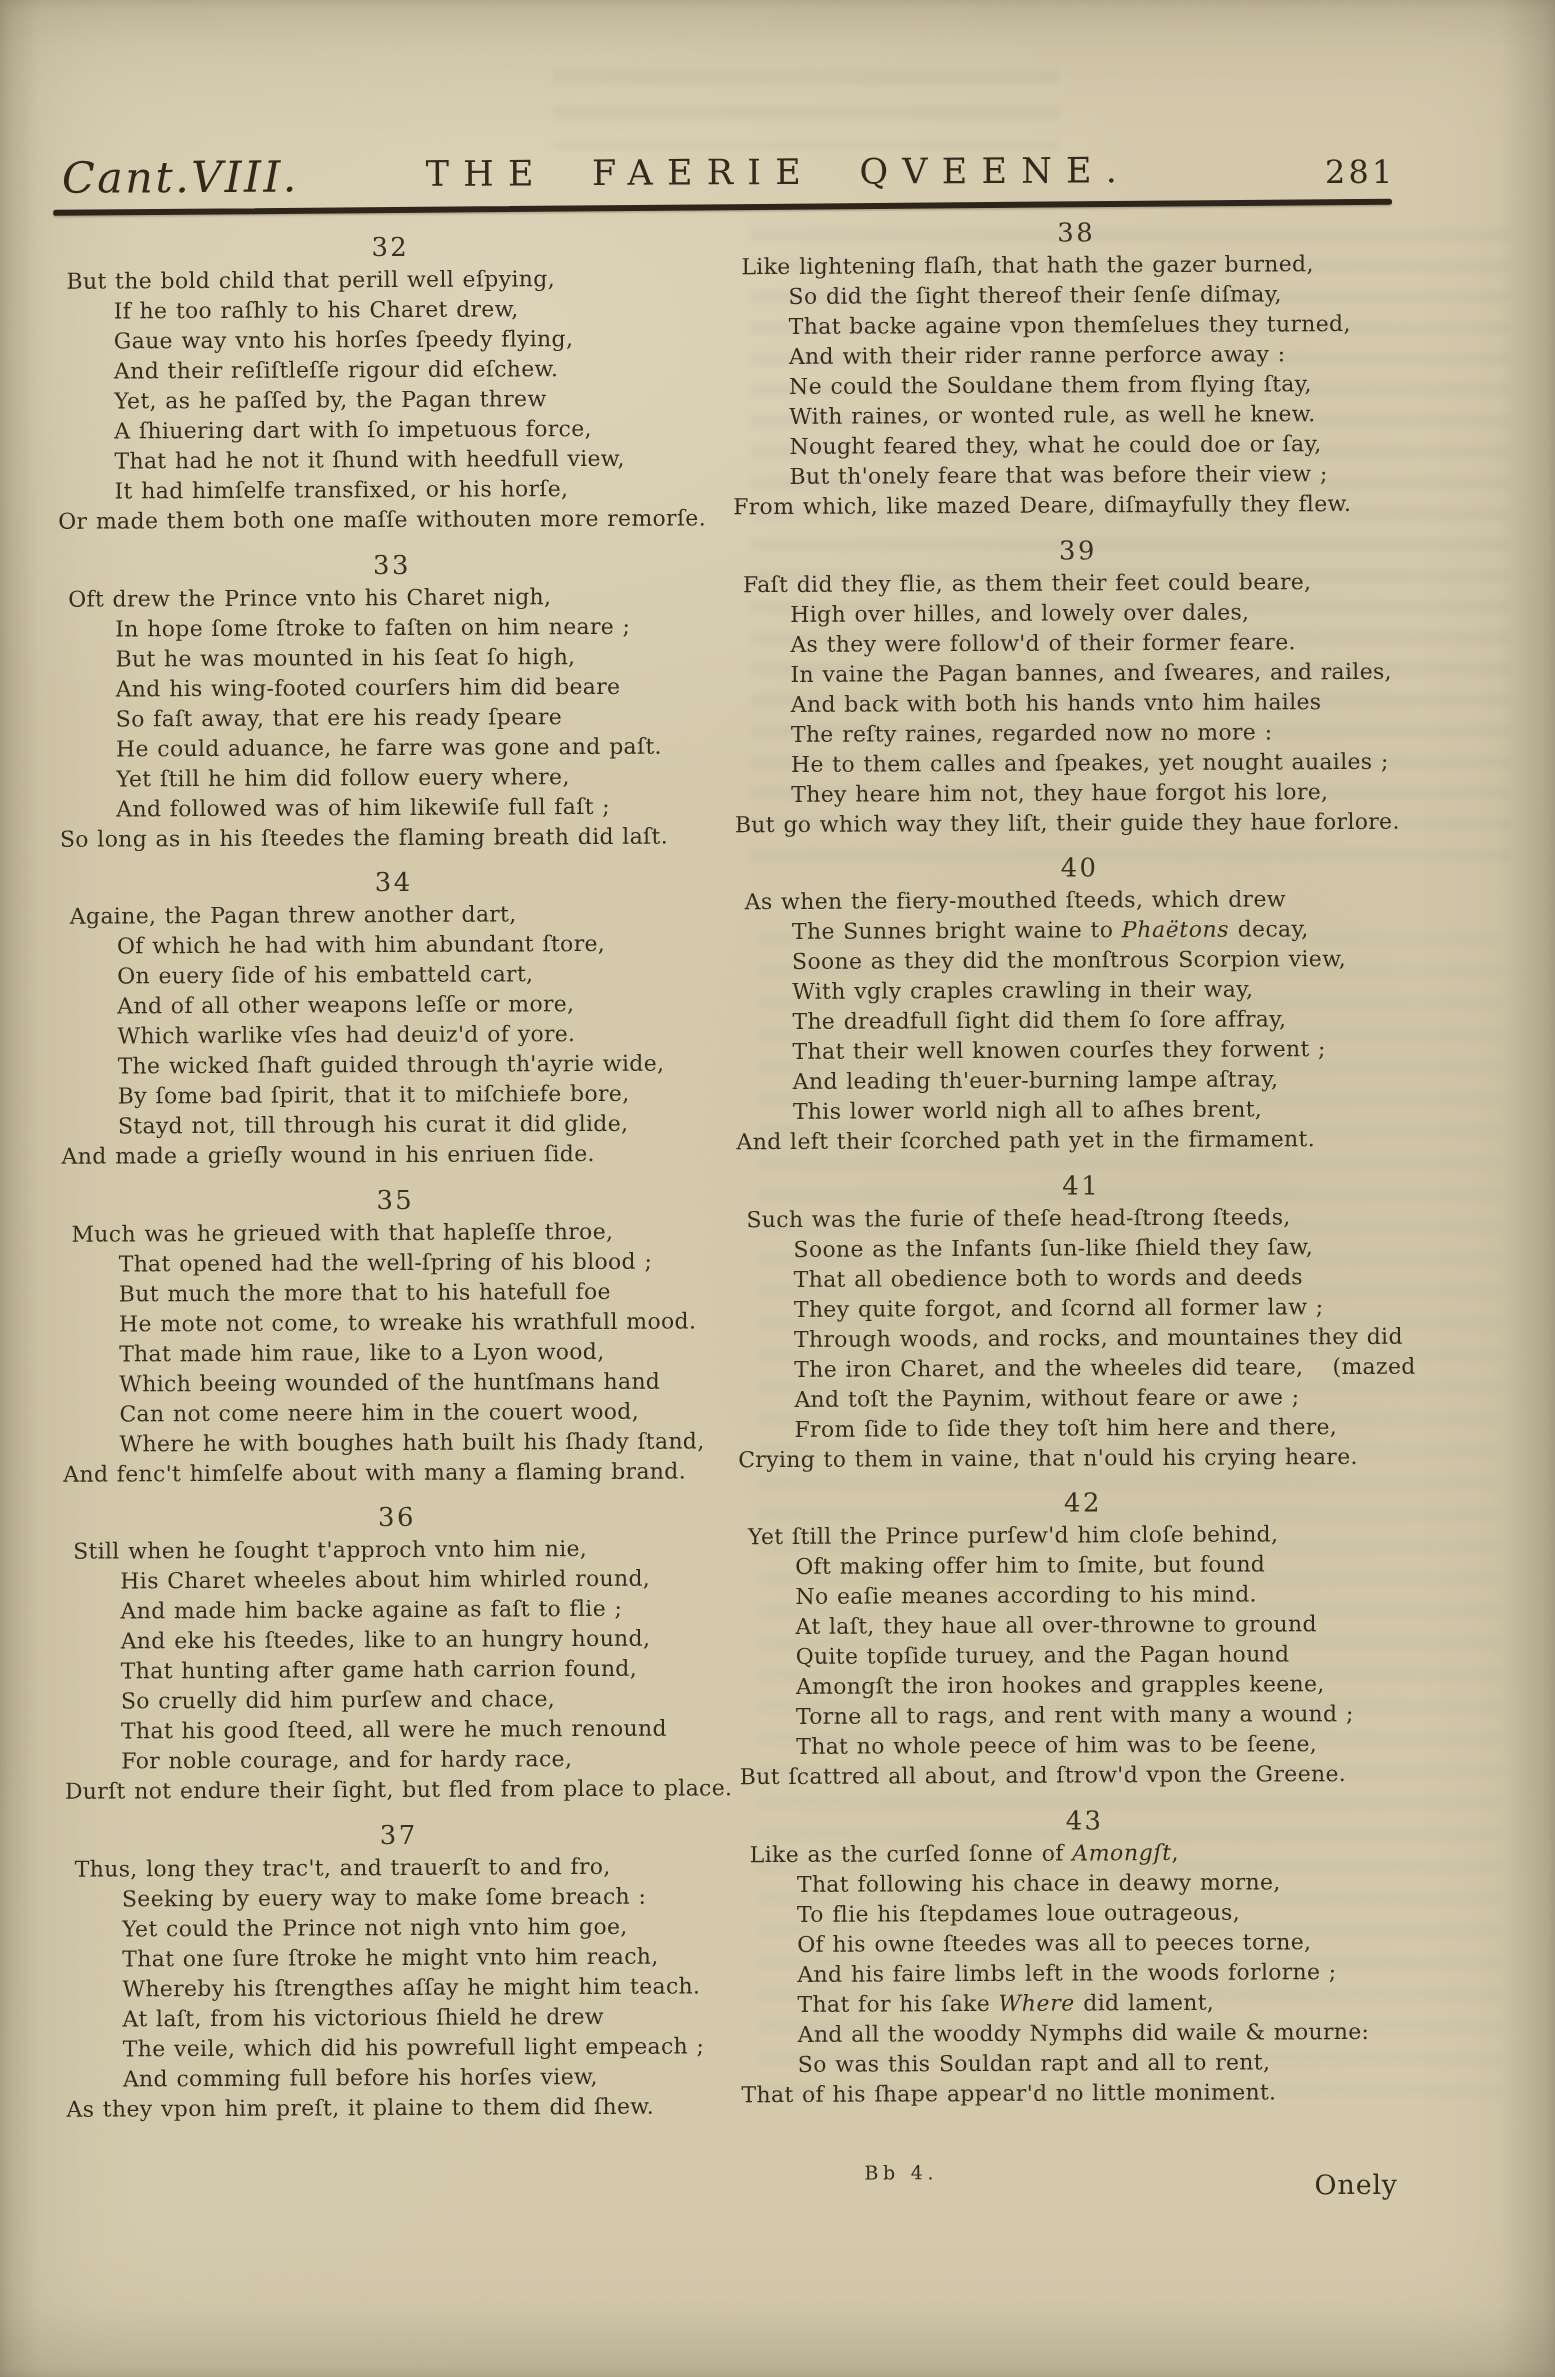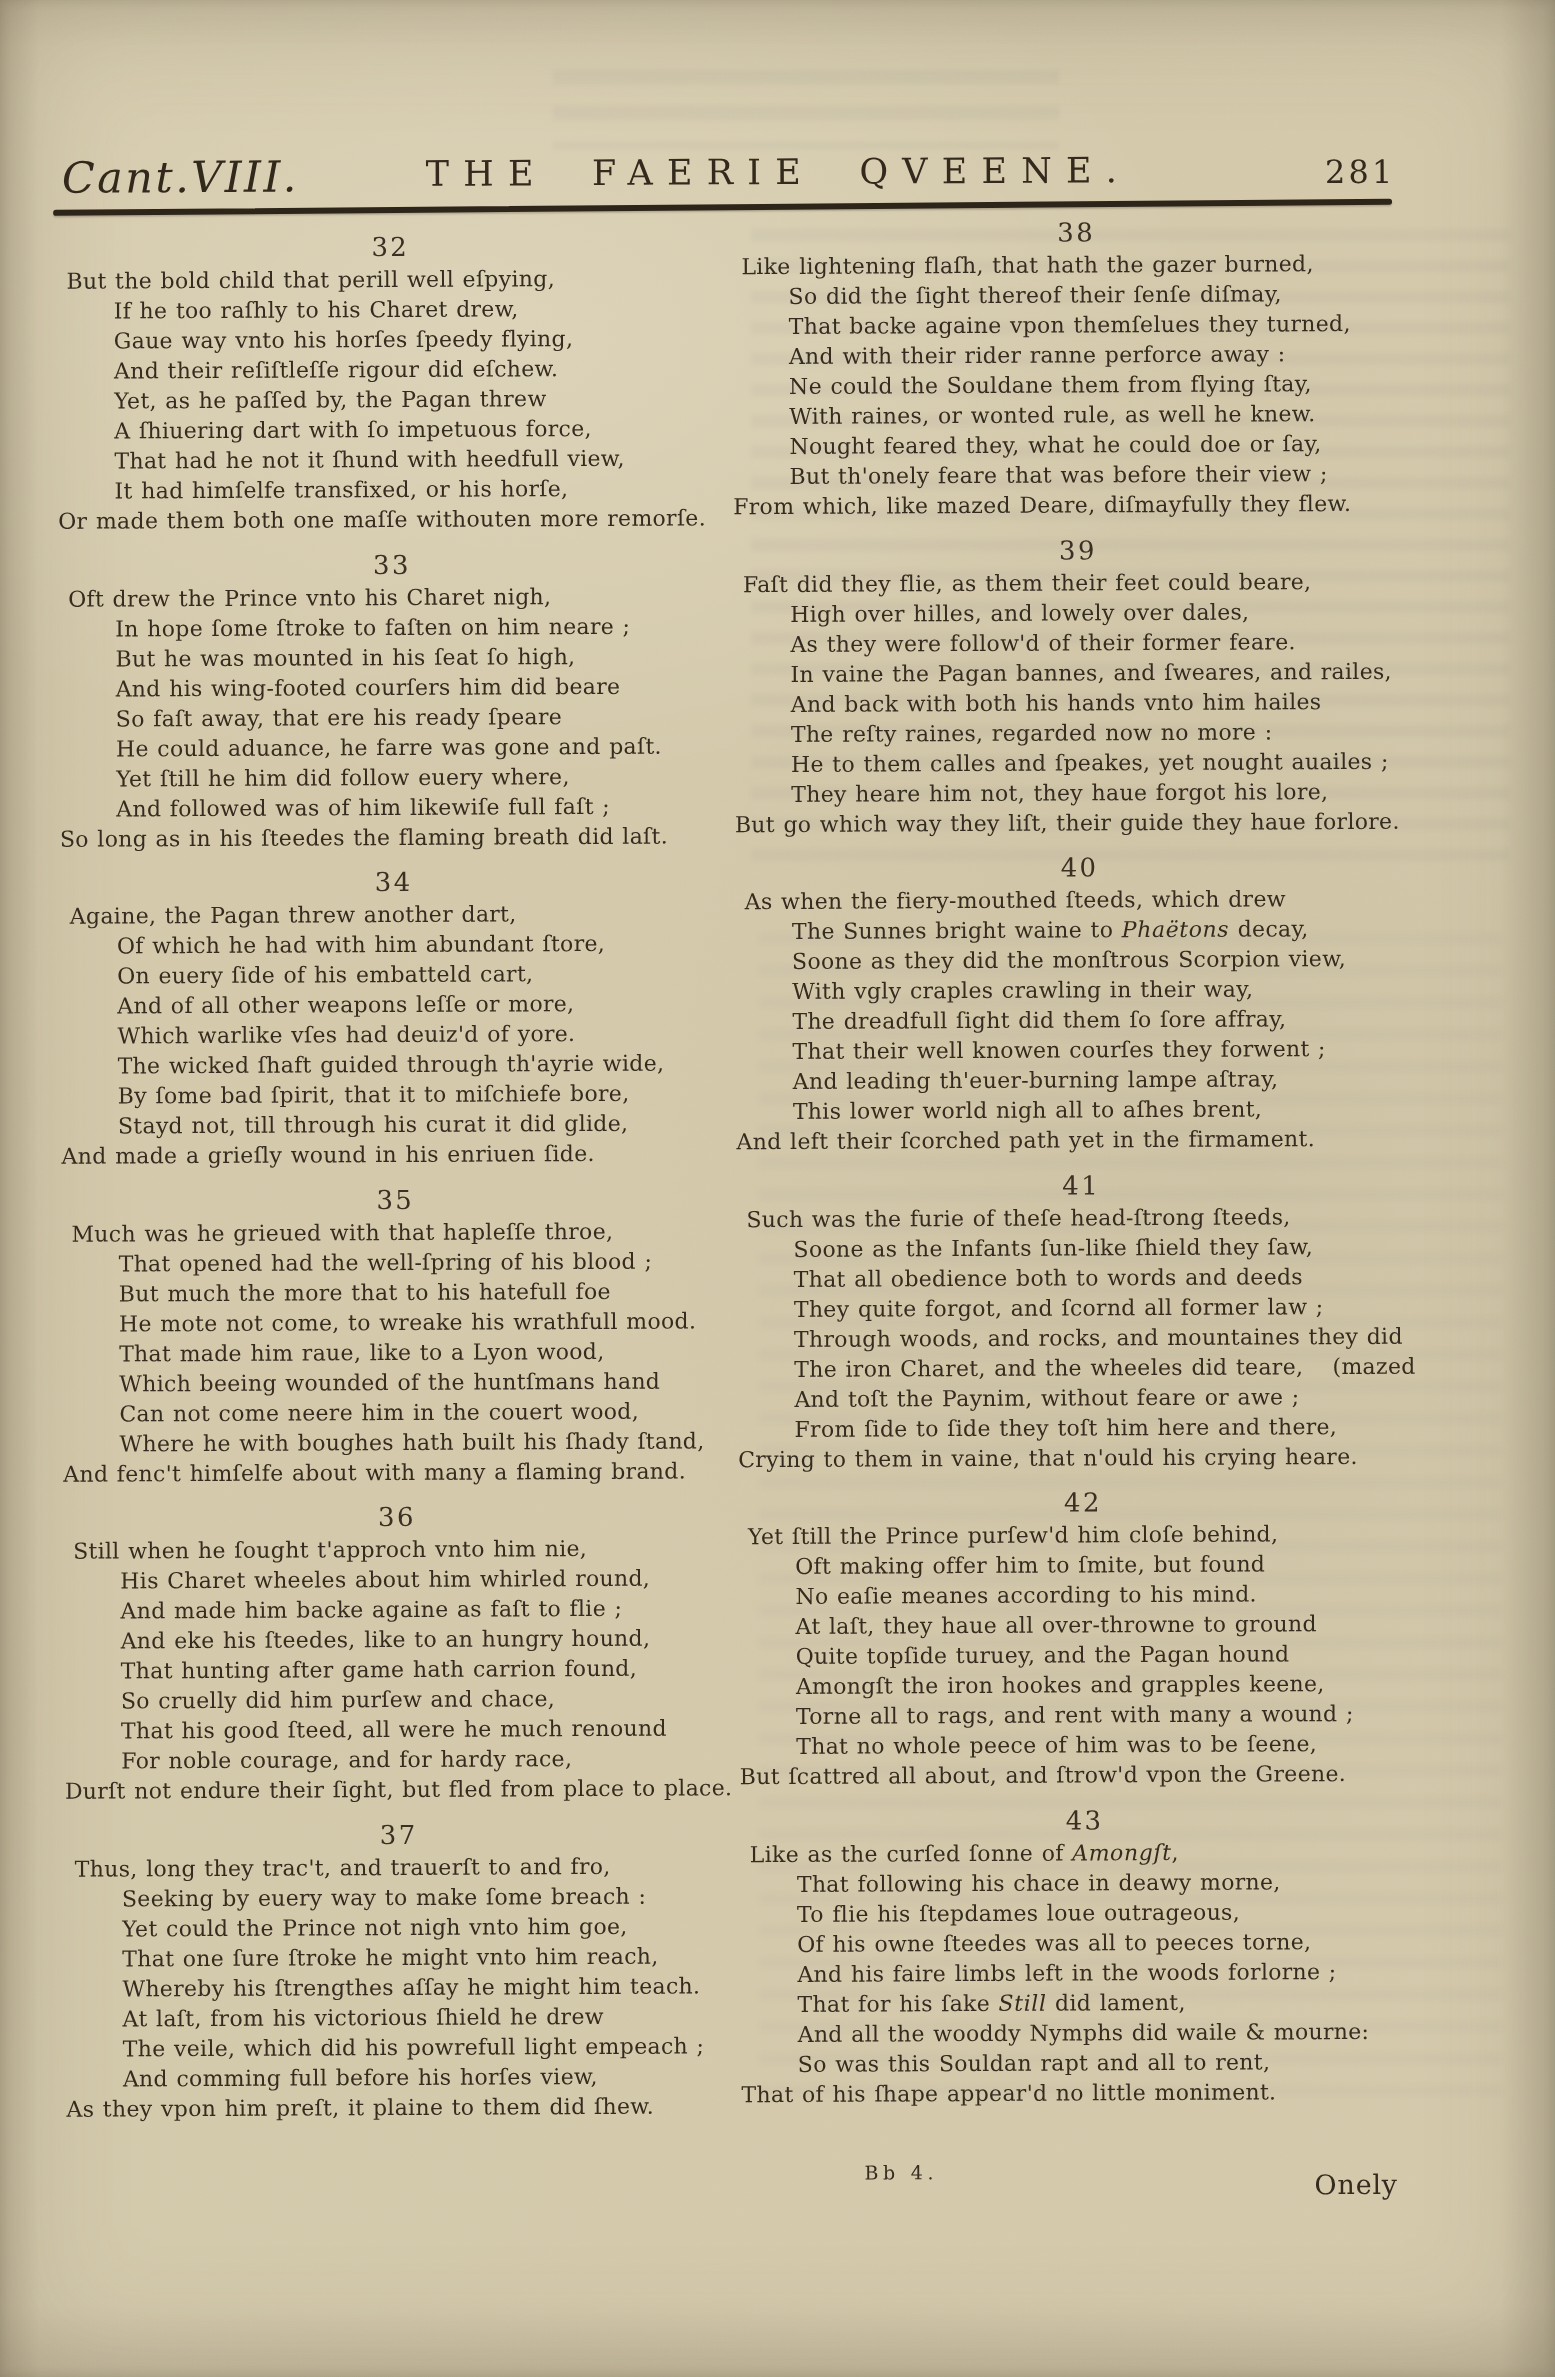--- a/index.html
+++ b/index.html
@@ -421,21 +421,21 @@
           <div class="line ind">
             <span class="lt">To flie his ſtepdames loue outrageous,</span>
           </div>
           <div class="line ind">
             <span class="lt">Of his owne ſteedes was all to peeces torne,</span>
           </div>
           <div class="line ind">
             <span class="lt">And his faire limbs left in the woods forlorne ;</span>
           </div>
           <div class="line ind">
-            <span class="lt">That for his ſake <i>Still</i> did lament,</span>
+            <span class="lt">That for his ſake <i>Where</i> did lament,</span>
           </div>
           <div class="line ind">
             <span class="lt">And all the wooddy Nymphs did waile &amp; mourne:</span>
           </div>
           <div class="line ind">
             <span class="lt">So was this Souldan rapt and all to rent,</span>
           </div>
           <div class="line last">
             <span class="lt">That of his ſhape appear'd no little moniment.</span>
           </div>

